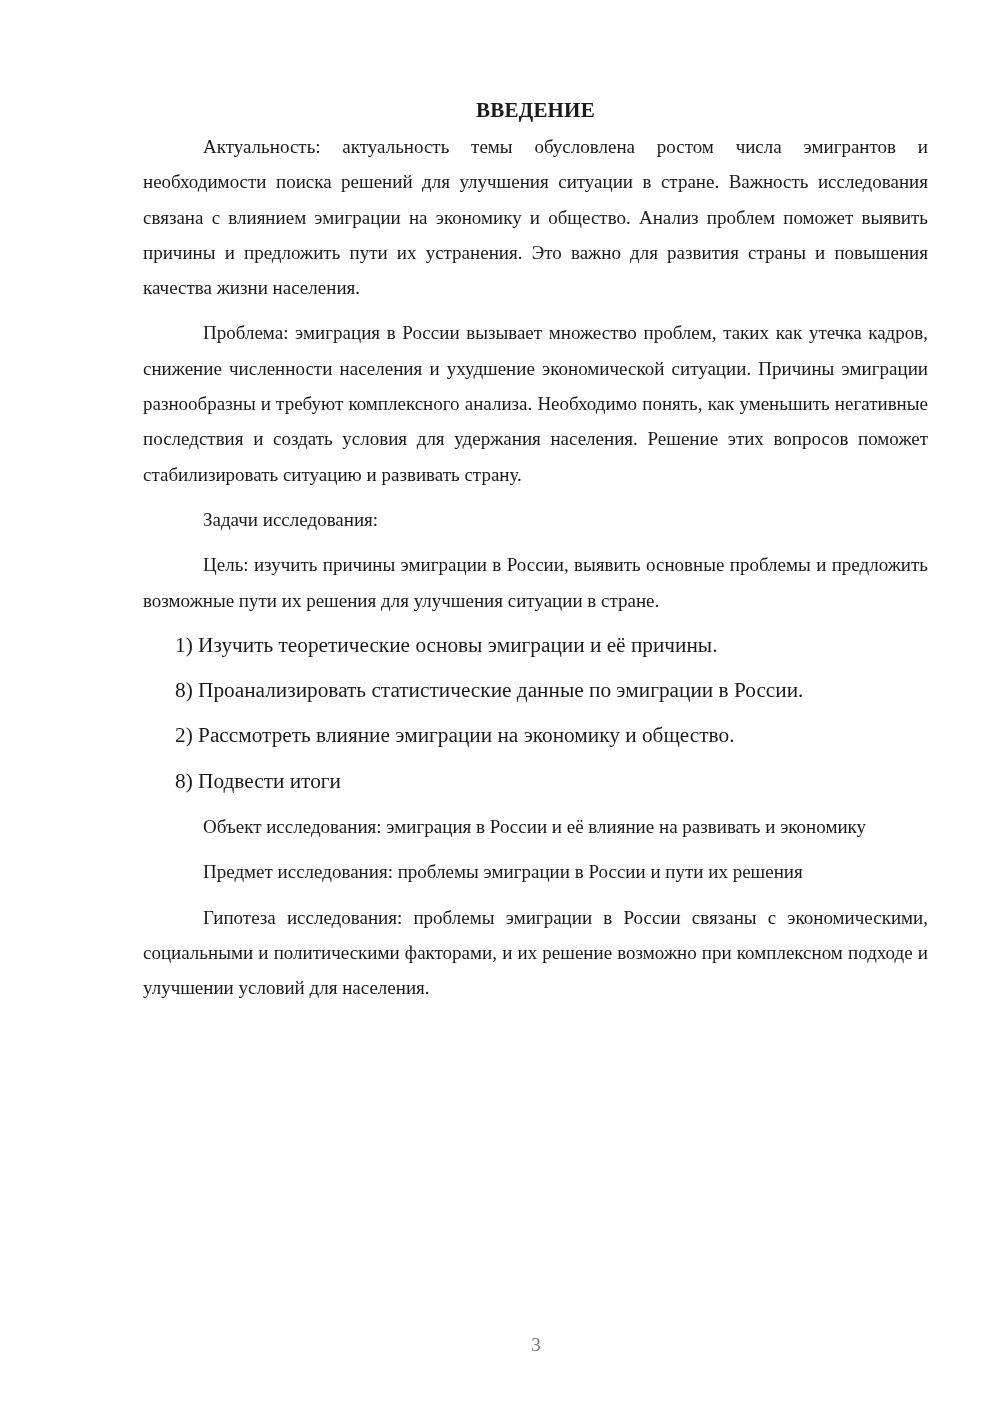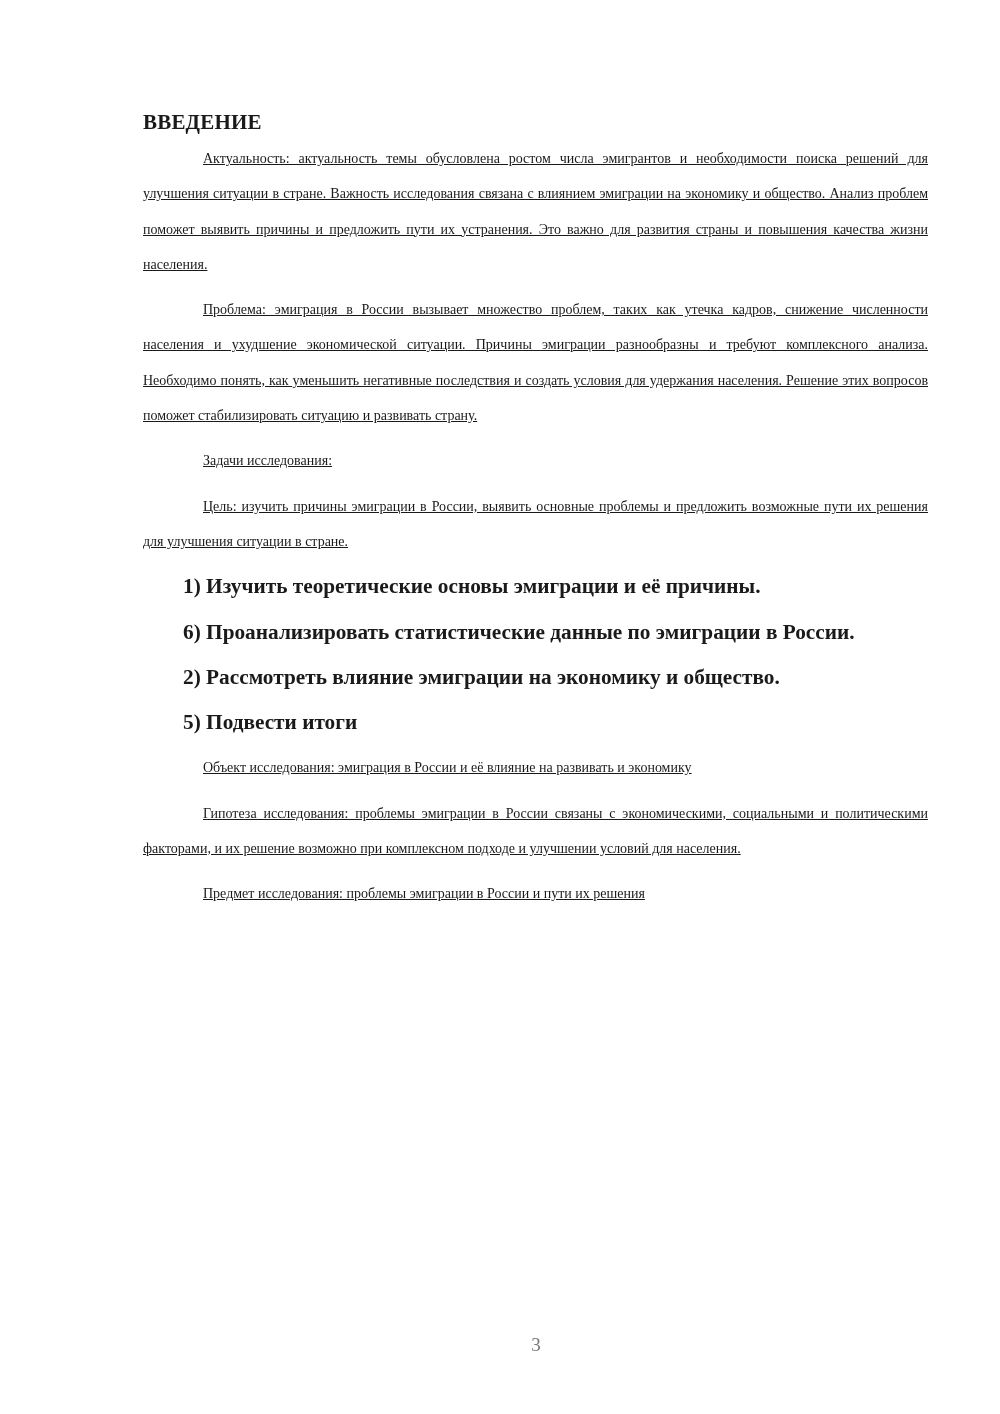--- a/index.html
+++ b/index.html
@@ -15,42 +15,41 @@
       font-family: "Liberation Serif", "DejaVu Serif", serif;
       color: #1a1a1a;
     }
     .page {
       position: absolute;
       left: 143px;
       top: 95px;
       width: 785px;
     }
     .heading {
+      text-align: center;
       font-weight: bold;
       font-size: 21px;
       line-height: 30px;
-      margin: 12px 0 4px 0;
+      margin: 0 0 4px 0;
       letter-spacing: 0.2px;
     }
     .para {
-      font-size: 14px;
+      font-size: 19px;
       line-height: 35.3px;
       text-align: justify;
       text-indent: 60px;
       margin: 0 0 10px 0;
-      text-decoration: underline;
     }
     .para.last-left {
       text-align-last: left;
     }
     .list {
-      margin: 8px;
+      margin: 0;
       padding: 0;
       list-style: none;
-      font-weight: bold;
     }
     .list-item {
       font-size: 21.3px;
       line-height: 35.3px;
       margin: 0 0 10px 32px;
     }
     .page-number {
       position: absolute;
       left: 0;
       width: 1072px;
@@ -69,25 +68,25 @@
   <p class="para last-left">Актуальность: актуальность темы обусловлена ростом числа эмигрантов и необходимости поиска решений для улучшения ситуации в стране. Важность исследования связана с влиянием эмиграции на экономику и общество. Анализ проблем поможет выявить причины и предложить пути их устранения. Это важно для развития страны и повышения качества жизни населения.</p>
 
   <p class="para last-left">Проблема: эмиграция в России вызывает множество проблем, таких как утечка кадров, снижение численности населения и ухудшение экономической ситуации. Причины эмиграции разнообразны и требуют комплексного анализа. Необходимо понять, как уменьшить негативные последствия и создать условия для удержания населения. Решение этих вопросов поможет стабилизировать ситуацию и развивать страну.</p>
 
   <p class="para last-left">Задачи исследования:</p>
 
   <p class="para last-left">Цель: изучить причины эмиграции в России, выявить основные проблемы и предложить возможные пути их решения для улучшения ситуации в стране.</p>
 
   <ul class="list">
     <li class="list-item">1) Изучить теоретические основы эмиграции и её причины.</li>
-    <li class="list-item">6) Проанализировать статистические данные по эмиграции в России.</li>
+    <li class="list-item">8) Проанализировать статистические данные по эмиграции в России.</li>
     <li class="list-item">2) Рассмотреть влияние эмиграции на экономику и общество.</li>
-    <li class="list-item">5) Подвести итоги</li>
+    <li class="list-item">8) Подвести итоги</li>
   </ul>
 
   <p class="para last-left">Объект исследования: эмиграция в России и её влияние на развивать и экономику</p>
 
+  <p class="para last-left">Предмет исследования: проблемы эмиграции в России и пути их решения</p>
+
   <p class="para last-left">Гипотеза исследования: проблемы эмиграции в России связаны с экономическими, социальными и политическими факторами, и их решение возможно при комплексном подходе и улучшении условий для населения.</p>
-
-  <p class="para last-left">Предмет исследования: проблемы эмиграции в России и пути их решения</p>
 </div>
 
 <div class="page-number">3</div>
 
 </body></html>

